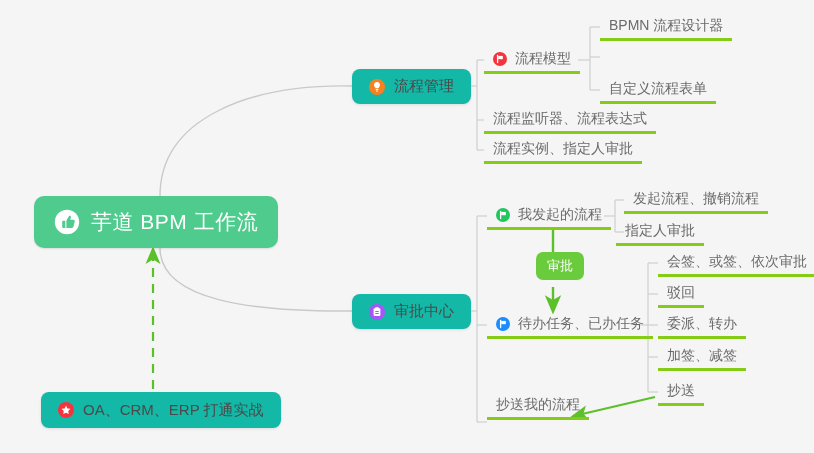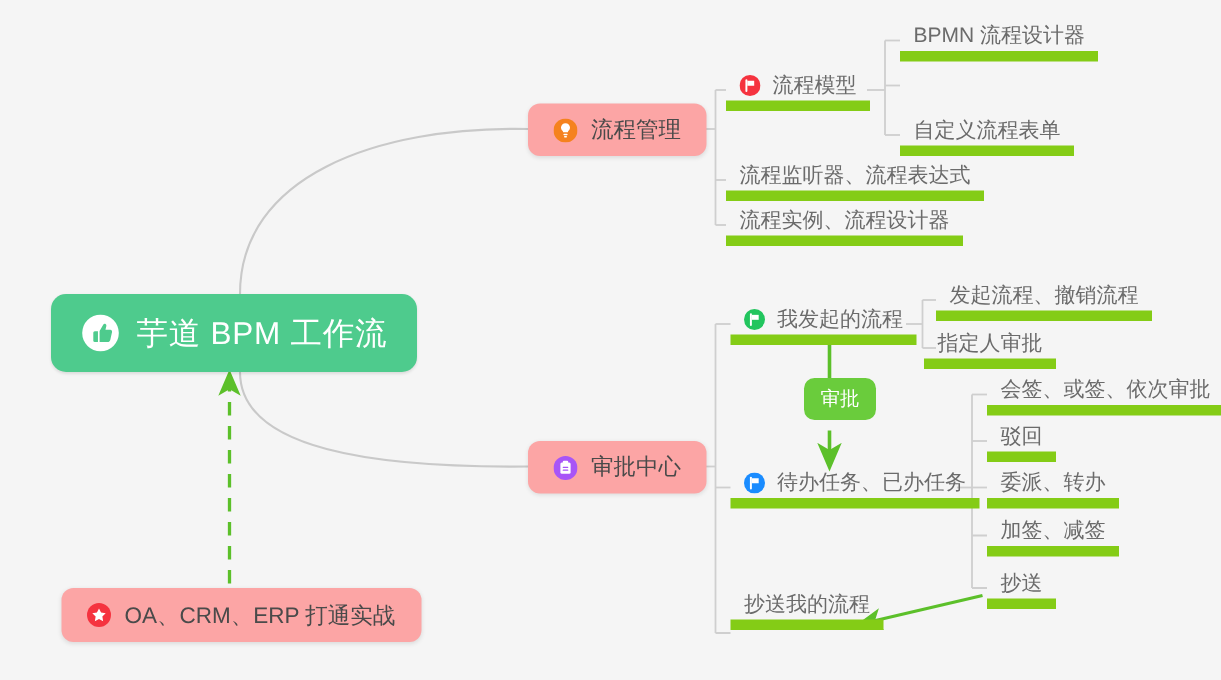--- a/index.html
+++ b/index.html
@@ -47,37 +47,37 @@
     height: 52px;
     color: #ffffff;
     font-size: 21px;
     letter-spacing: 0.5px;
     box-shadow: 0 1px 2px rgba(0,0,0,0.10);
   }
   .node-root .label { margin-left: 11px; }
 
   
   .node-card {
-    background: #fca5a5;
+    background: #14b8a6;
     border-radius: 8px;
     padding: 0 17px;
     height: 35px;
     color: #4a4a4a;
     font-size: 15px;
     box-shadow: 0 1px 3px rgba(0,0,0,0.10);
   }
   .node-card .label { margin-left: 9px; }
 
   
   .node-text {
     color: #6b6b6b;
     font-size: 14px;
     height: 28px;
     padding: 0 9px 0 9px;
-    border-bottom: 7px solid #84cc16;
+    border-bottom: 3px solid #84cc16;
   }
   .node-text .label { }
   .node-text.with-icon .label { margin-left: 8px; }
 
   
   .node-badge {
     background: #6ACC3C;
     color: #ffffff;
     border-radius: 7px;
     font-size: 13px;
@@ -207,21 +207,21 @@
     <span class="label">BPMN 流程设计器</span>
   </div>
   <div class="node node-text" style="left:600px; top:76px;">
     <span class="label">自定义流程表单</span>
   </div>
 
   <div class="node node-text" style="left:484px; top:106px;">
     <span class="label">流程监听器、流程表达式</span>
   </div>
   <div class="node node-text" style="left:484px; top:136px;">
-    <span class="label">流程实例、流程设计器</span>
+    <span class="label">流程实例、指定人审批</span>
   </div>
 
   <div class="node node-card" style="left:352px; top:294px;">
     <span class="icon icon-16">
       <svg viewBox="0 0 16 16" width="16" height="16">
         <circle cx="8" cy="8" r="8" fill="#A855F7"></circle>
         <rect x="4.6" y="4.3" width="6.8" height="7.6" rx="1" fill="#ffffff"></rect>
         <rect x="6.2" y="3.2" width="3.6" height="1.9" rx="0.7" fill="#ffffff"></rect>
         <rect x="6.1" y="7.1" width="3.8" height="0.9" rx="0.45" fill="#A855F7"></rect>
         <rect x="6.1" y="9" width="3.8" height="0.9" rx="0.45" fill="#A855F7"></rect>

